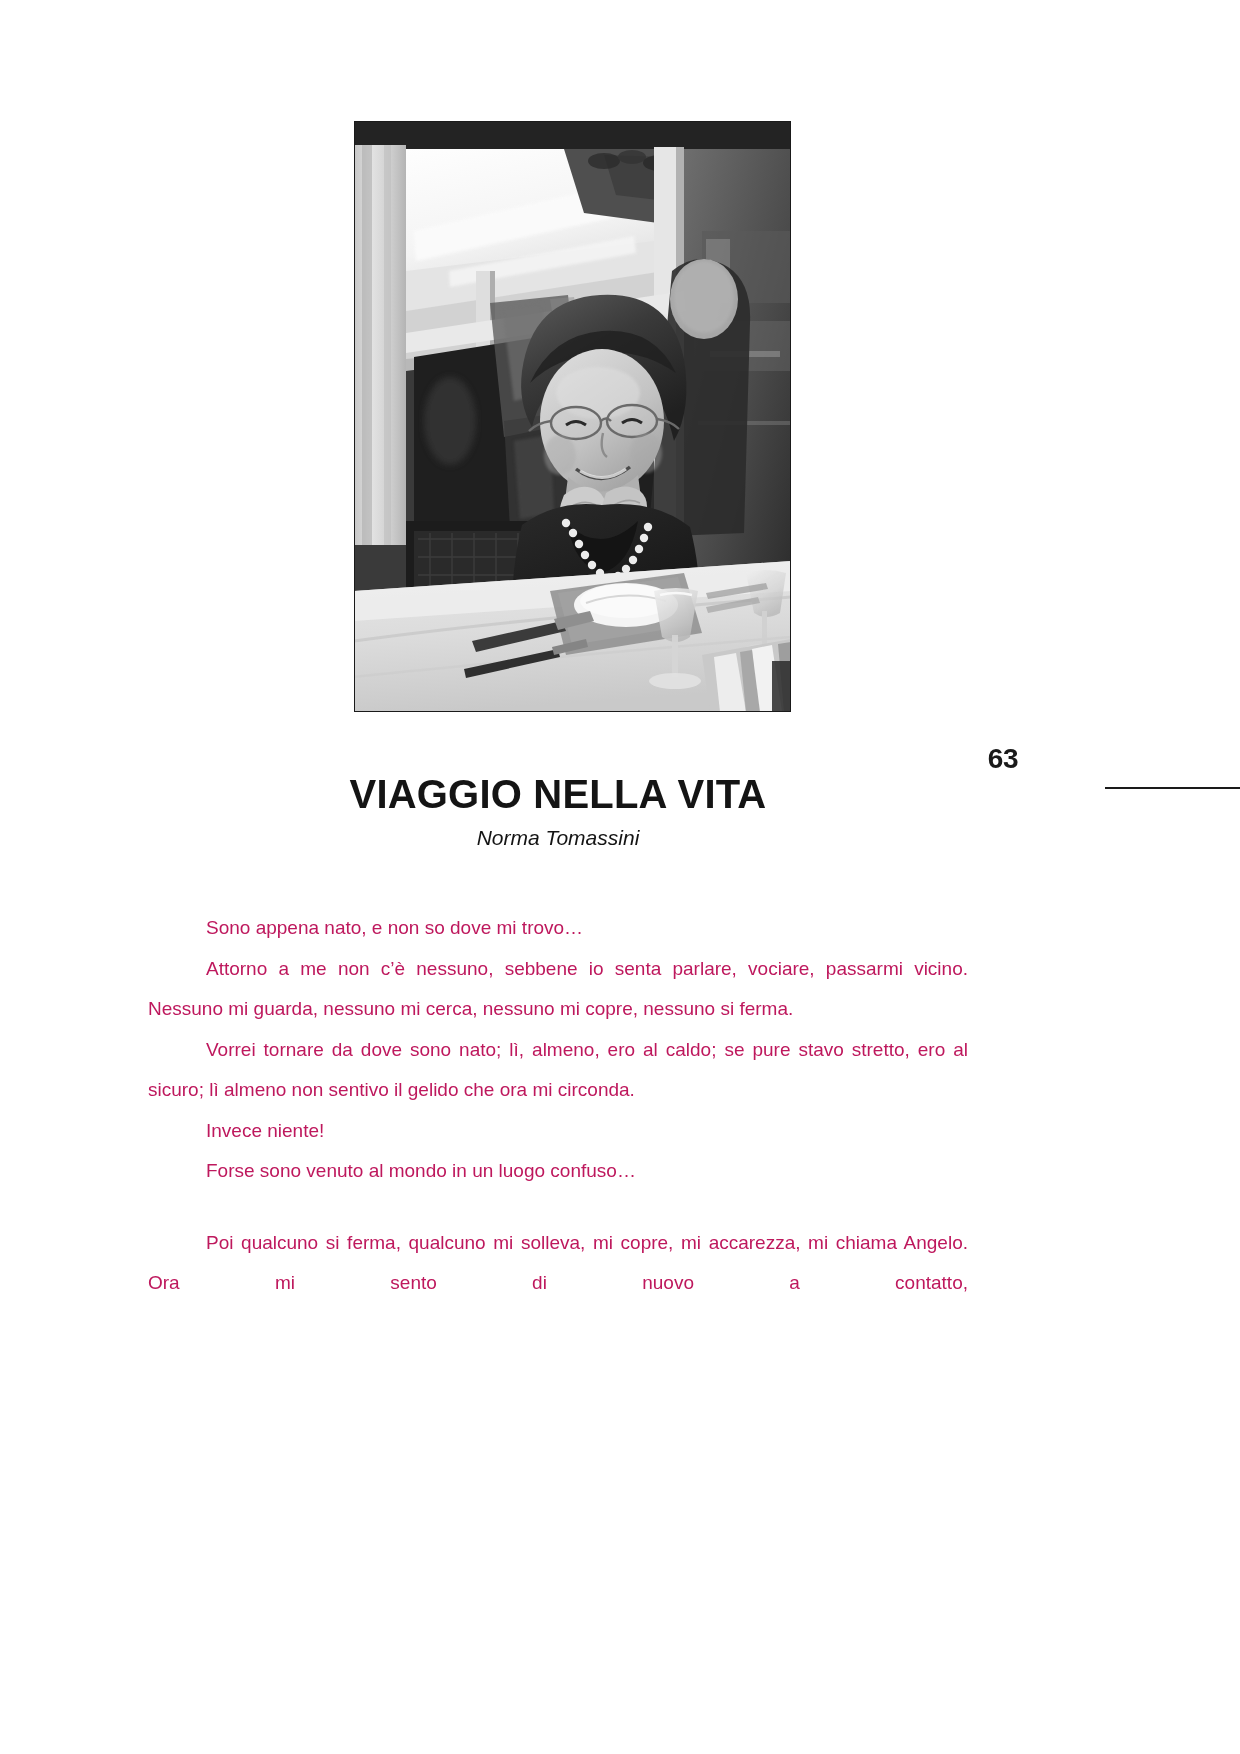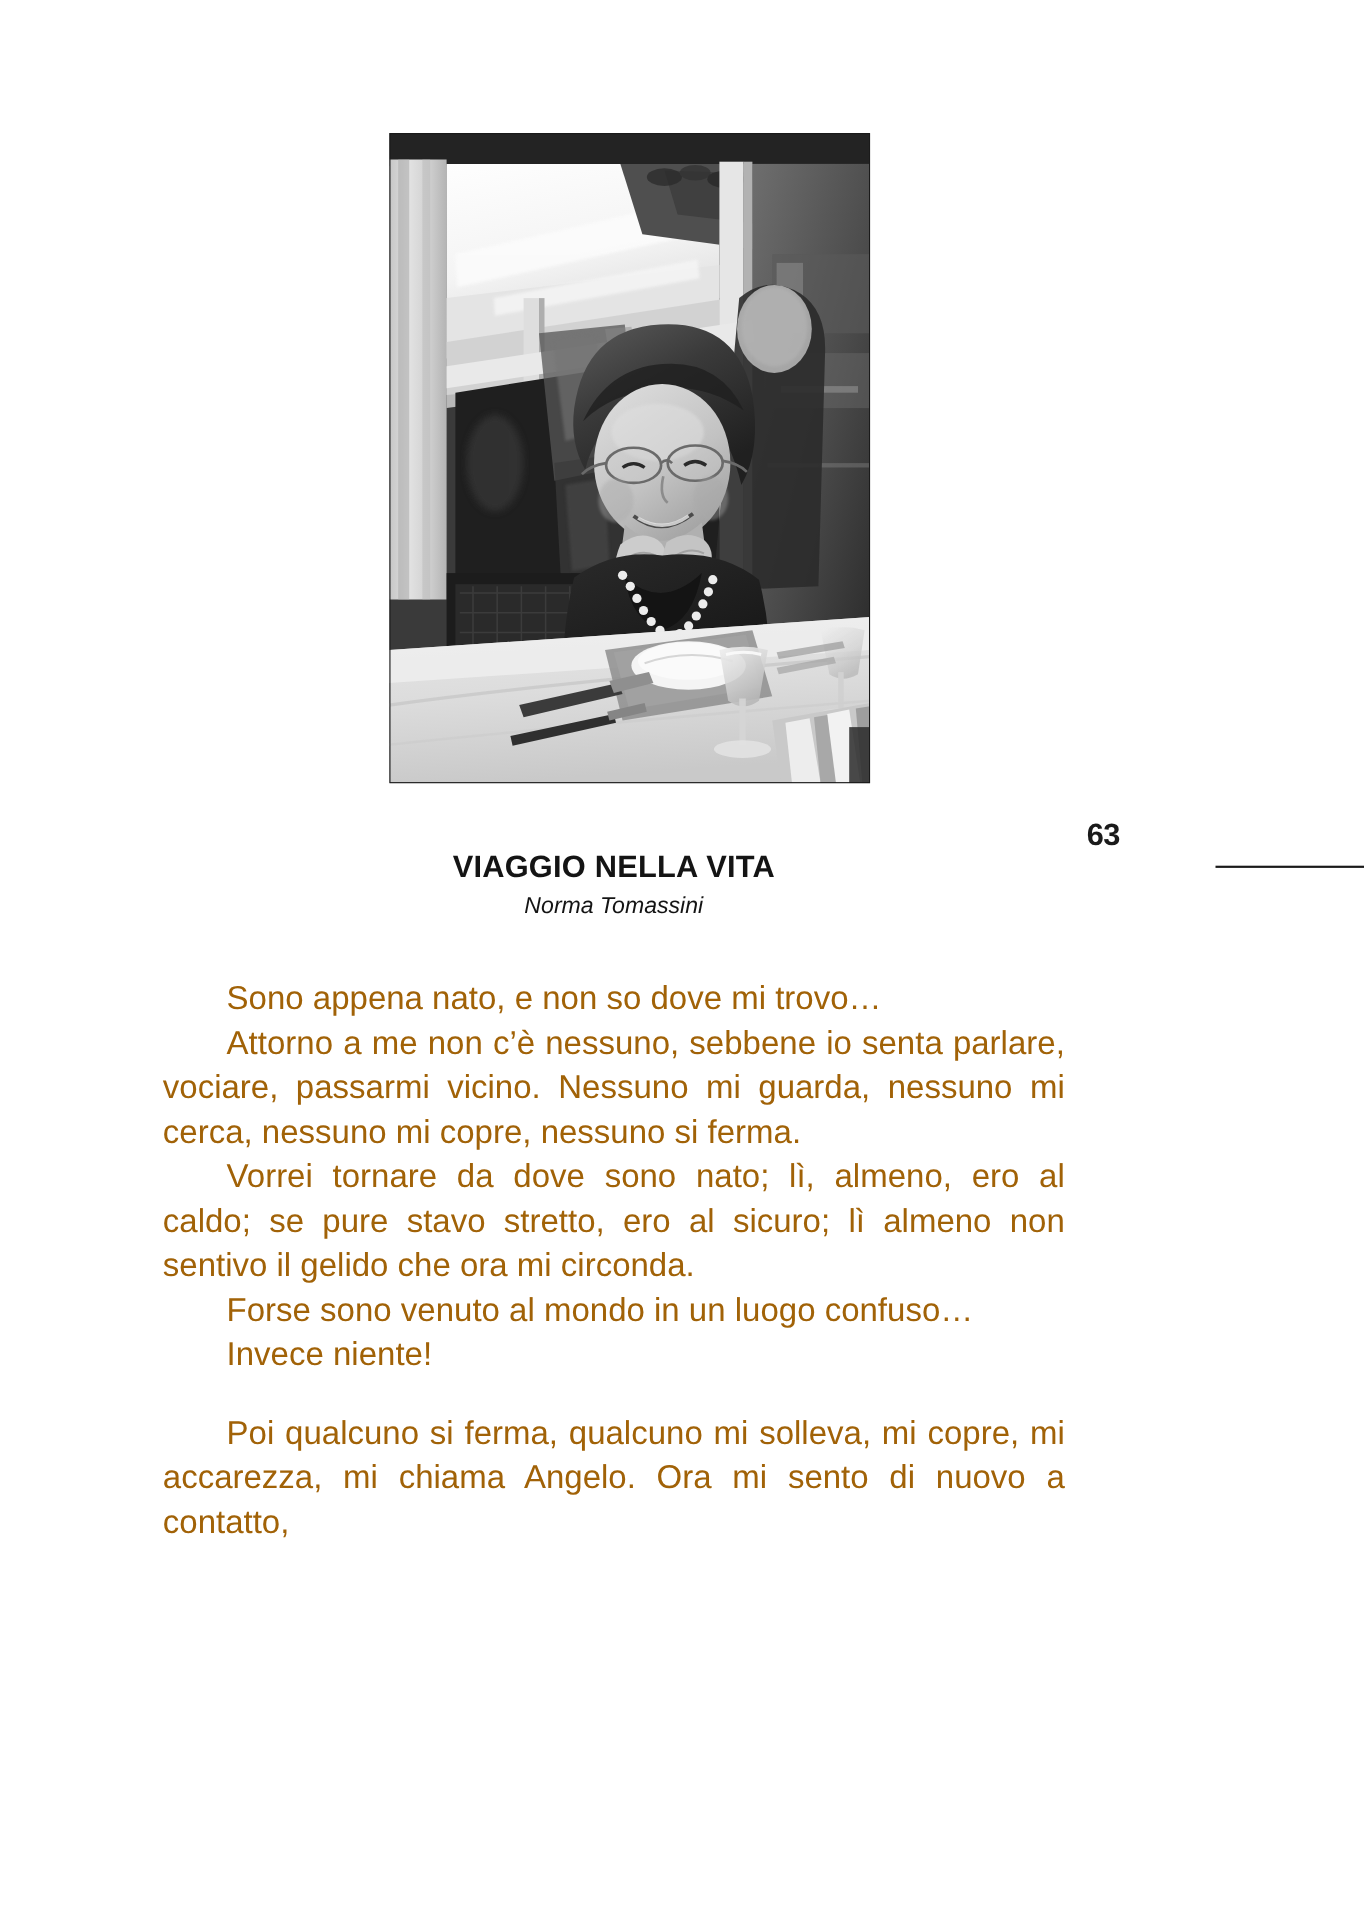--- a/index.html
+++ b/index.html
@@ -71,45 +71,45 @@
 
   
   .title-wrap {
     position: absolute;
     left: 148px;
     top: 772px;
     width: 820px;
     text-align: center;
   }
   .article-title {
-    font-size: 28px;
+    font-size: 40px;
     font-weight: bold;
     letter-spacing: 0.2px;
     line-height: 1.12;
     margin: 0;
     color: #141414;
   }
   .article-author {
     font-size: 21px;
     font-style: italic;
     line-height: 1.2;
     margin: 8px 0 0 0;
     color: #141414;
   }
 
   
   .body-text {
     position: absolute;
     left: 148px;
-    top: 888px;
+    top: 908px;
     width: 820px;
-    font-size: 30px;
+    font-size: 19px;
     line-height: 40.5px;
     text-align: justify;
-    color: #a16207;
+    color: #be185d;
   }
   .body-text p {
     margin: 0;
     text-indent: 58px;
     text-align: justify;
   }
   .body-text p.last {
     text-align: justify;
     margin-top: 31px;
   }
@@ -384,18 +384,18 @@
 
   <header class="title-wrap">
     <h1 class="article-title">VIAGGIO NELLA VITA</h1>
     <p class="article-author">Norma Tomassini</p>
   </header>
 
   <article class="body-text">
     <p>Sono appena nato, e non so dove mi trovo…</p>
     <p>Attorno a me non c’è nessuno, sebbene io senta parlare, vociare, passarmi vicino. Nessuno mi guarda, nessuno mi cerca, nessuno mi copre, nessuno si ferma.</p>
     <p>Vorrei tornare da dove sono nato; lì, almeno, ero al caldo; se pure stavo stretto, ero al sicuro; lì almeno non sentivo il gelido che ora mi circonda.</p>
+    <p>Invece niente!</p>
     <p>Forse sono venuto al mondo in un luogo confuso…</p>
-    <p>Invece niente!</p>
     <p class="last">Poi qualcuno si ferma, qualcuno mi solleva, mi copre, mi accarezza, mi chiama Angelo. Ora mi sento di nuovo a contatto,</p>
   </article>
 
 </div>
 
 </body></html>

